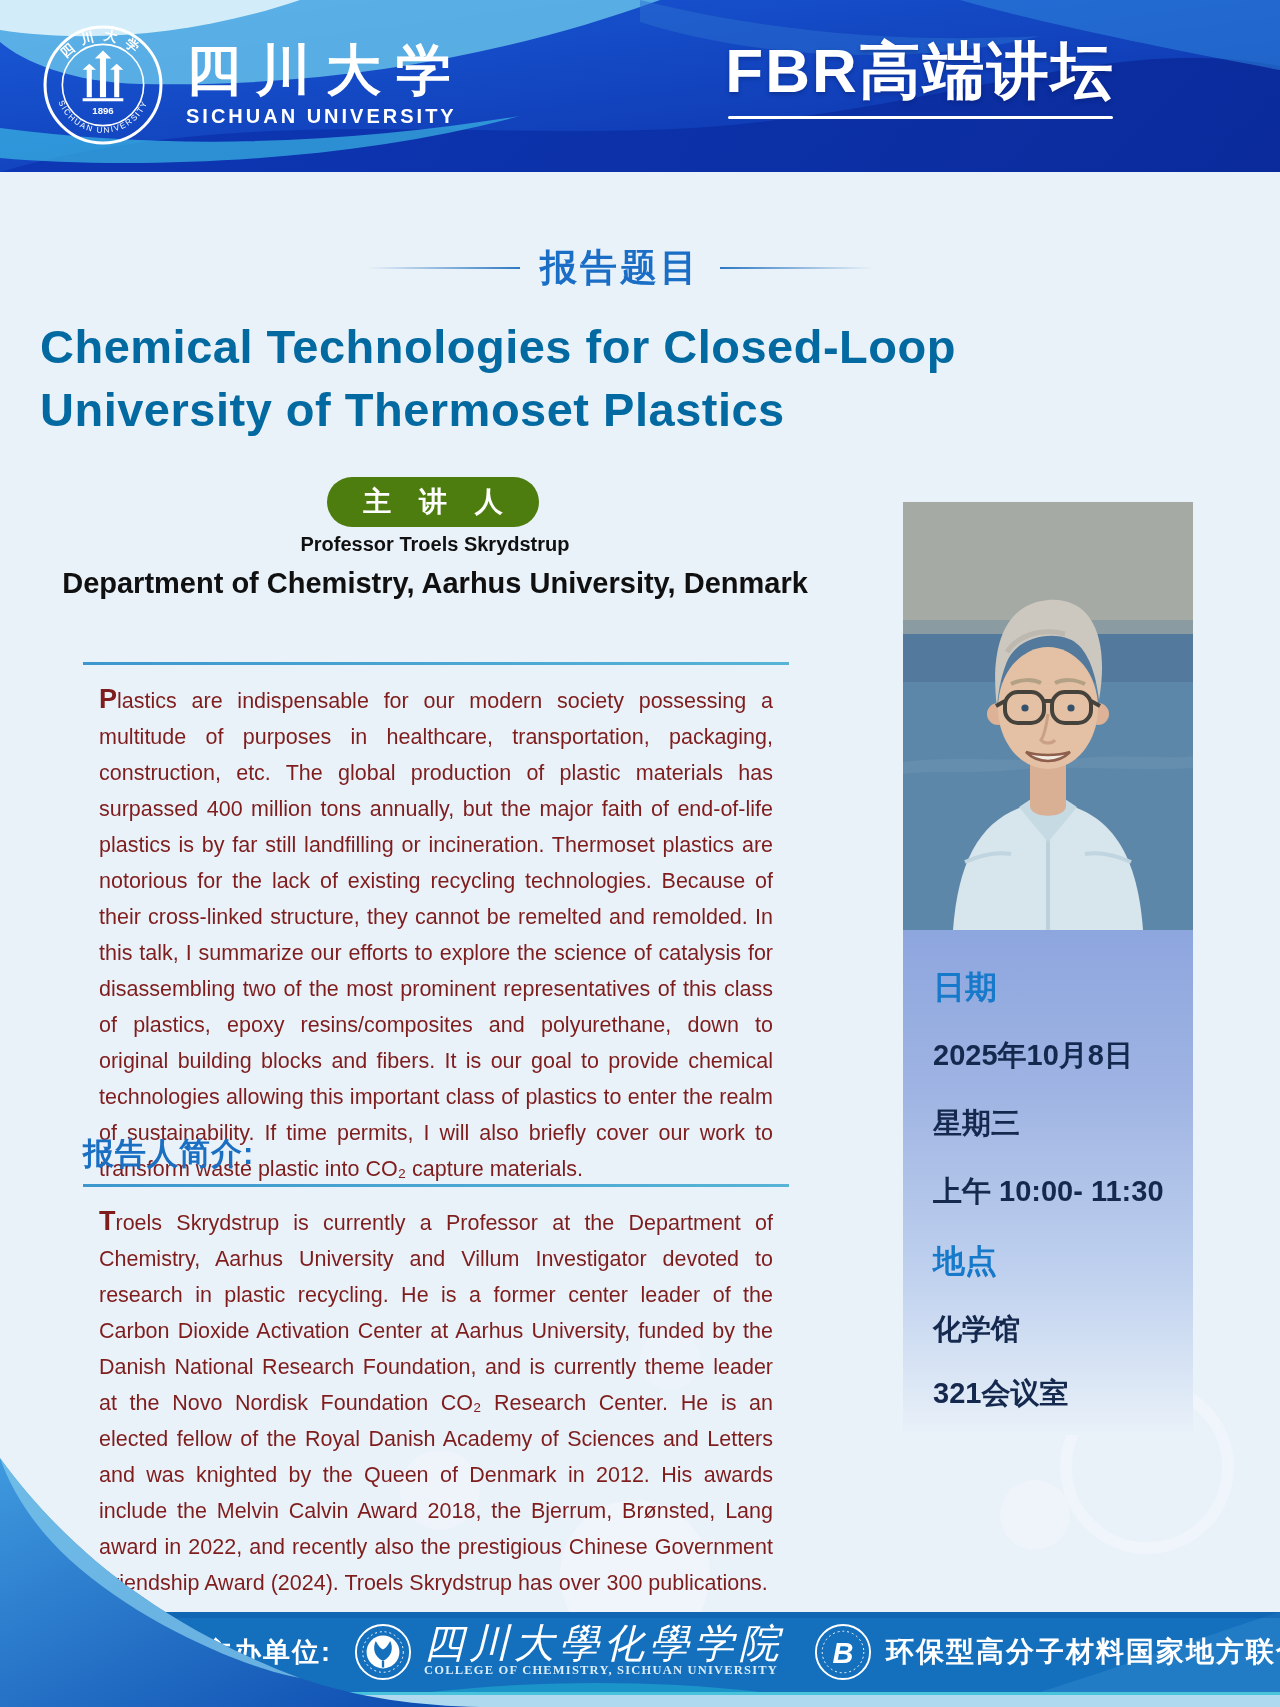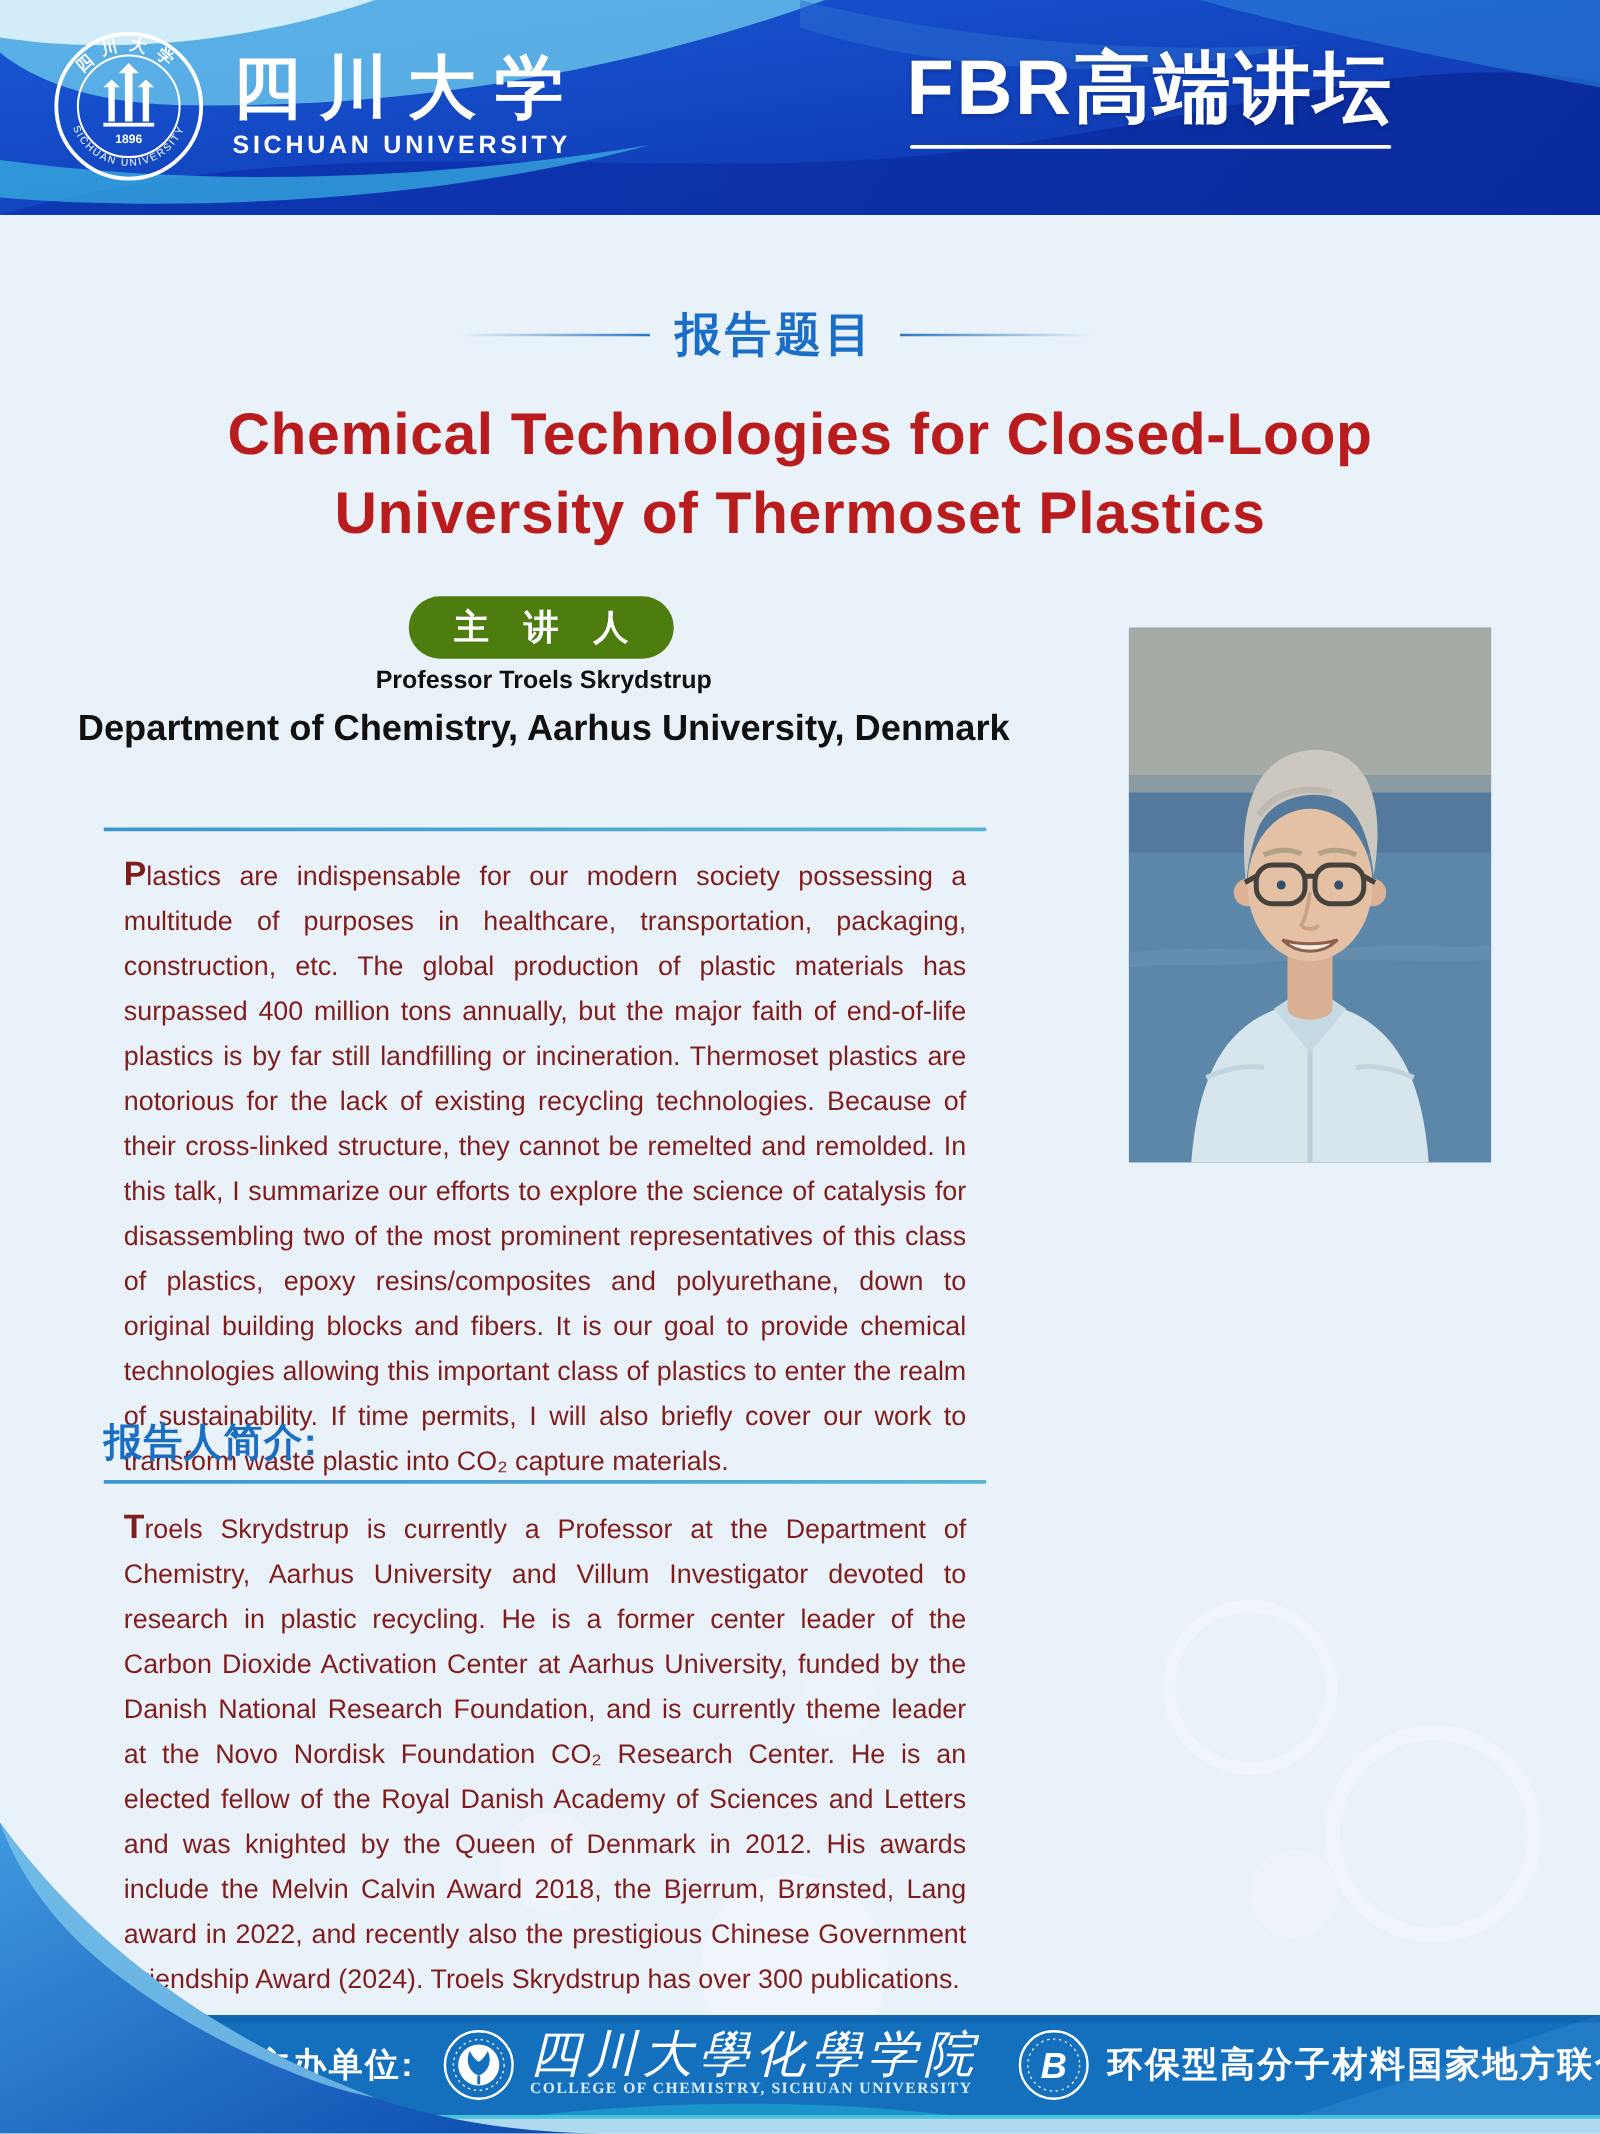--- a/index.html
+++ b/index.html
@@ -17,22 +17,22 @@
   .forum{position:absolute;left:700px;top:38px;width:440px;text-align:center;}
   .forum-text{font-size:62px;font-weight:900;color:#fff;letter-spacing:2px;line-height:66px;
     text-shadow:0 2px 4px rgba(0,20,80,.35);}
   .forum-underline{width:385px;height:3px;background:#fff;margin:12px auto 0;border-radius:2px;}
   
   .kicker-row{position:absolute;top:243px;left:0;width:1240px;display:flex;align-items:center;justify-content:center;gap:20px;}
   .kicker-text{font-size:37px;font-weight:900;color:#1b6ec6;letter-spacing:3px;}
   .kline{width:152px;height:2px;}
   .kline.left{background:linear-gradient(to right,rgba(36,110,190,0),#2c78c2);}
   .kline.right{background:linear-gradient(to left,rgba(36,110,190,0),#2c78c2);}
-  .title{position:absolute;top:315px;left:40px;width:1200px;margin:0;text-align:center;
-    font-size:47px;line-height:63px;font-weight:800;color:#b91c1c;letter-spacing:.5px;}
+  .title{position:absolute;top:315px;left:40px;width:1200px;margin:0;
+    font-size:47px;line-height:63px;font-weight:800;color:#0369a1;letter-spacing:.5px;}
   .title span{display:block;}
   
   .badge{position:absolute;top:477px;left:327px;width:212px;height:50px;border-radius:26px;
     background:#4d7c0f;color:#fff;font-size:28px;font-weight:800;letter-spacing:10px;
     display:flex;align-items:center;justify-content:center;padding-left:10px;box-sizing:border-box;}
   .spk-name{position:absolute;top:533px;left:55px;width:760px;text-align:center;
     font-size:20px;font-weight:800;color:#101010;}
   .spk-aff{position:absolute;top:567px;left:40px;width:790px;text-align:center;
     font-size:29px;font-weight:800;color:#101010;}
   
@@ -193,20 +193,29 @@
         <path d="M102,199 L93,204 M188,199 L197,204"></path>
       </g>
       <circle cx="122" cy="206" r="3.6" fill="#35506b"></circle>
       <circle cx="168" cy="206" r="3.6" fill="#35506b"></circle>
       <path d="M108,182 C118,177 130,177 138,181 M152,181 C160,177 172,177 182,182" stroke="#b3a186" stroke-width="4" fill="none"></path>
       <path d="M145,212 C143,226 141,234 138,238 C141,242 149,242 152,238" stroke="#caa184" stroke-width="3" fill="none"></path>
       <path d="M123,250 C135,262 155,262 167,250 C155,254 135,254 123,250 Z" fill="#f2ece2" stroke="#8e5f4c" stroke-width="2.5"></path>
     </svg>
   </div>
 
+  <aside class="panel">
+    <div class="lab">日期</div>
+    <div class="val">2025年10月8日</div>
+    <div class="val">星期三</div>
+    <div class="val">上午 10:00- 11:30</div>
+    <div class="lab loc">地点</div>
+    <div class="val tight">化学馆</div>
+    <div class="val">321会议室</div>
+  </aside>
 
   <footer class="band">
     <svg class="band-deco" viewBox="0 0 1280 80" preserveAspectRatio="none">
       <path d="M1280,0 L1280,80 L1040,80 C1130,52 1210,22 1280,0 Z" fill="#2c85cc" opacity=".55"></path>
       <path d="M430,80 L760,80 C640,66 520,70 430,80 Z" fill="#22b7d6" opacity=".5"></path>
       <path d="M0,0 L1280,0 L1280,6 L0,6 Z" fill="#0d5aa8" opacity=".45"></path>
     </svg>
     <div class="band-row">
       <span class="org">主办单位:</span>
 

